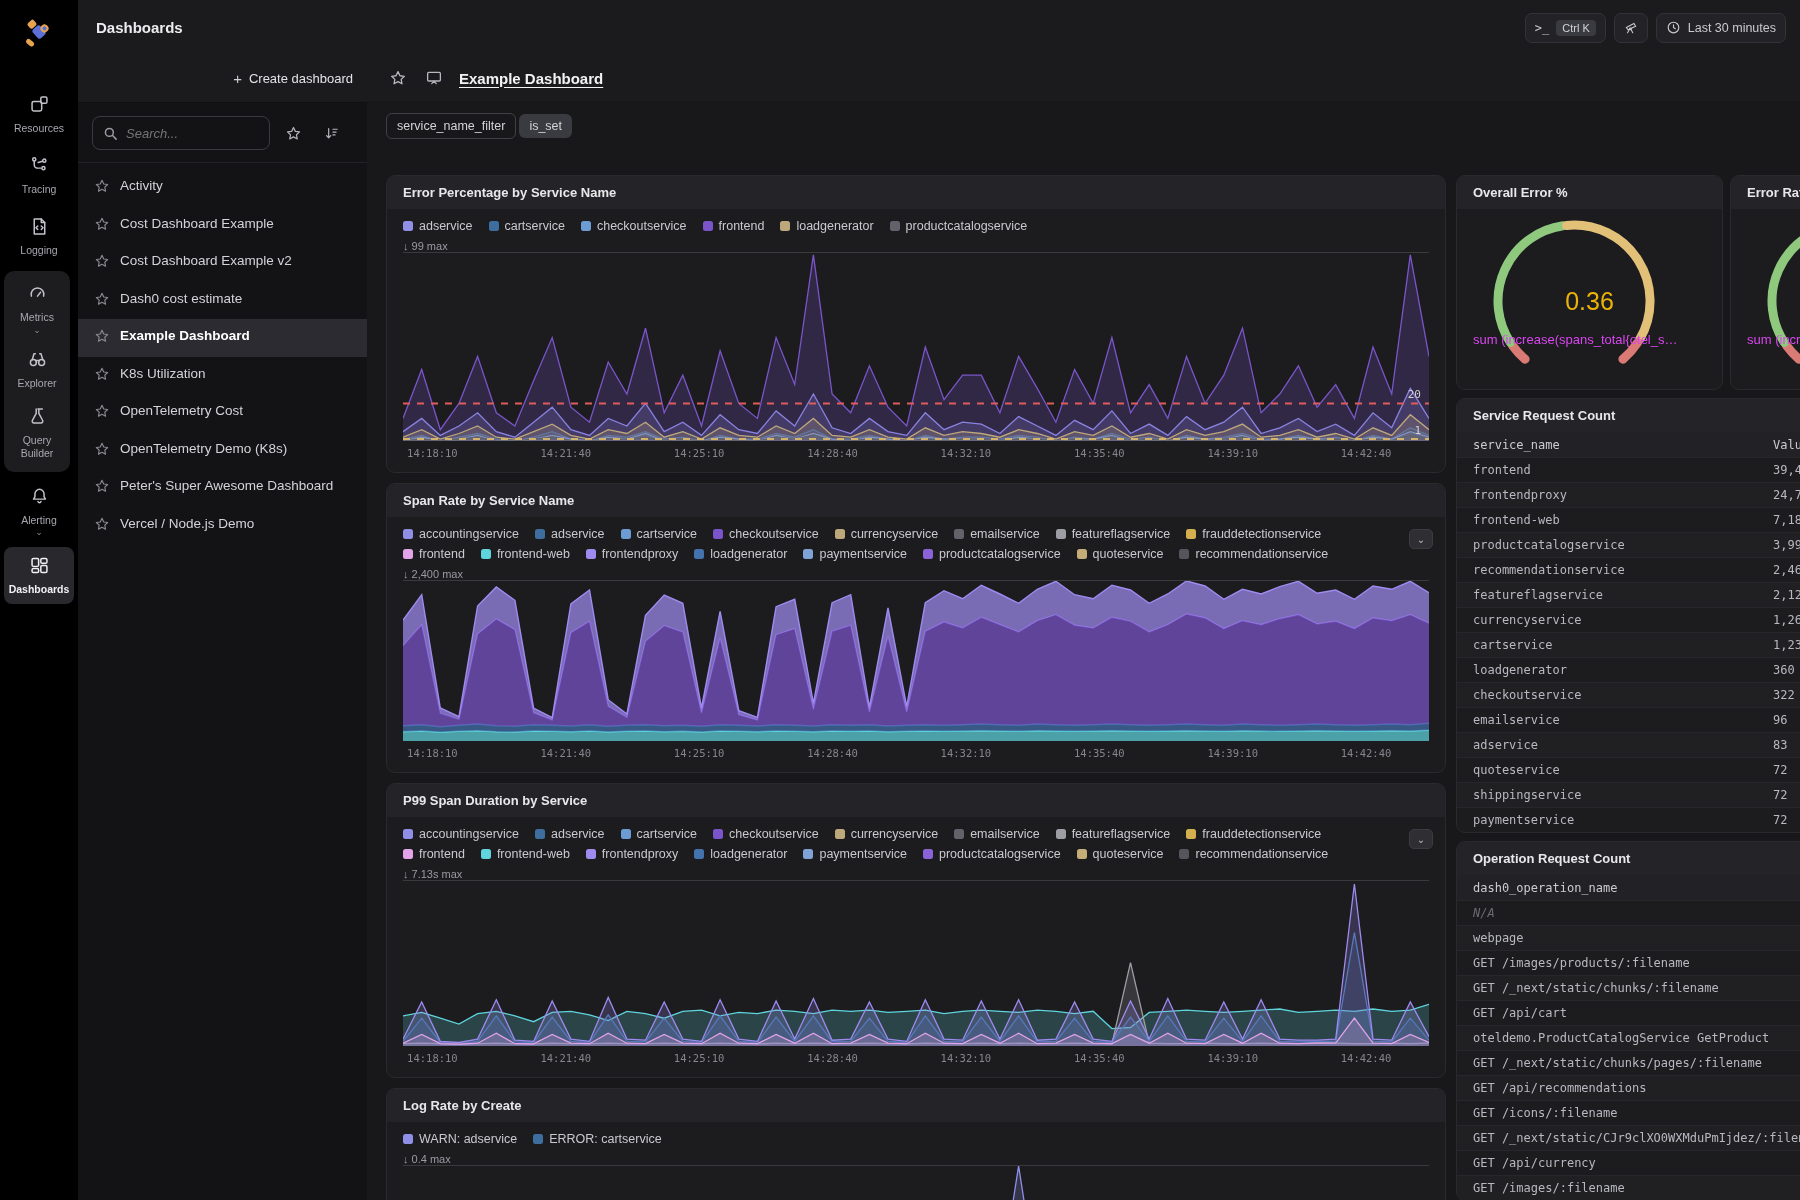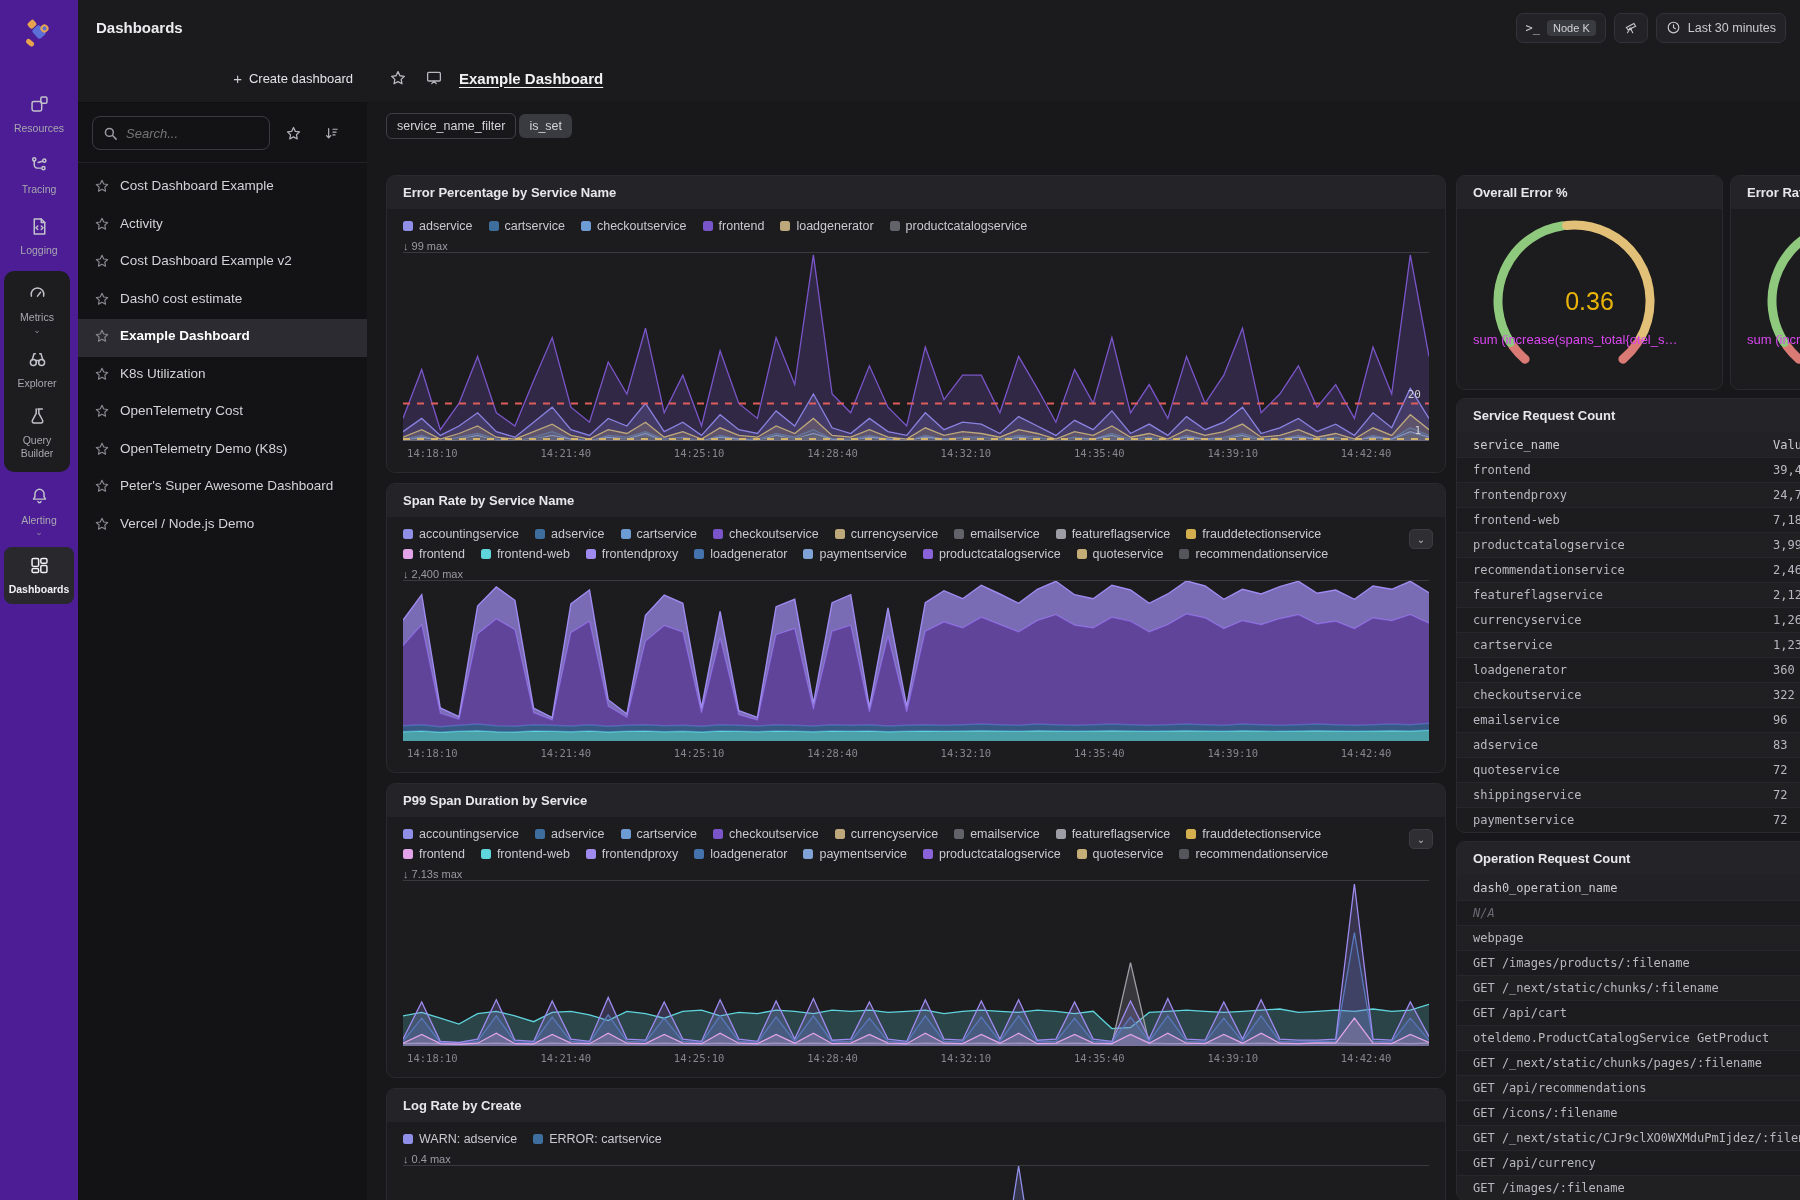--- a/index.html
+++ b/index.html
@@ -1,21 +1,21 @@
 <!DOCTYPE html>
 <html><head>
 <meta charset="utf-8">
 <style>
   * { margin:0; padding:0; box-sizing:border-box; }
   html,body { background:#0e0e10; }
   body { width:1800px; height:1200px; overflow:hidden; font-family:"Liberation Sans",sans-serif; }
   #app { position:relative; width:1800px; height:1200px; background:#161618; overflow:hidden; color:#d6d6da; }
 
   
-  .rail { position:absolute; left:0; top:0; bottom:0; width:78px; background:#4c1d95; z-index:5; display:flex; flex-direction:column; align-items:center; }
+  .rail { position:absolute; left:0; top:0; bottom:0; width:78px; background:#000000; z-index:5; display:flex; flex-direction:column; align-items:center; }
   .rail-logo { margin:12px 0 26px; width:44px; height:44px; border-radius:10px; display:flex; align-items:center; justify-content:center; }
   .rail-item { width:70px; padding:8px 2px; margin:4px 0; display:flex; flex-direction:column; align-items:center; gap:3px; color:#b9b9c1; cursor:pointer; border-radius:8px; }
   .rail-item .lbl { font-size:10.5px; color:#a7a7af; text-align:center; line-height:1.25; }
   .rail-item svg { stroke:#c2c2ca; }
   .rail-group { background:#1d1d20; border-radius:10px; padding:4px 0; margin:6px 0; width:66px; display:flex; flex-direction:column; align-items:center; }
   .rail-group .rail-item { margin:0; width:62px; }
   .rail-item.active { background:#28282d; }
   .rail-item.active .lbl { color:#f1f1f3; font-weight:700; }
   .rail-item.active svg { stroke:#f1f1f3; }
   .rail-chev { font-size:9px; color:#8b8b93; line-height:5px; }
@@ -169,21 +169,21 @@
           <div class="lbl">Dashboards</div>
         </div>
       </nav>
   </aside>
 
   <header class="topbar">
     <div class="topbar-title">Dashboards</div>
     <div class="topbar-right">
       <button class="tb-btn">
         <span class="term-glyph">&gt;_</span>
-        <span class="kbd">Node K</span>
+        <span class="kbd">Ctrl K</span>
       </button>
       <button class="tb-btn" style="width:34px;justify-content:center;">
         <svg width="17" height="17" viewBox="0 0 24 24" fill="none" stroke="#c9c9cf" stroke-width="1.8" stroke-linecap="round">
           <path d="M4 12 L17 5 L20 10 L7 16 Z"></path>
             <path d="M9 16 L6 21 M12 15 L15 21"></path>
             <circle cx="11" cy="14.5" r="1.4"></circle>
         </svg>
       </button>
       <button class="tb-btn">
         <svg width="15" height="15" viewBox="0 0 24 24" fill="none" stroke="#c9c9cf" stroke-width="1.8" stroke-linecap="round">
@@ -220,27 +220,27 @@
           <path d="M8 5 V18 M8 18 L5 15 M8 18 L11 15"></path>
             <path d="M14 6 h6 M14 10 h4.5 M14 14 h3"></path>
         </svg>
       </div>
     </div>
     <div class="dash-list" id="dash-list">
         <div class="dash-item">
           <span><svg width="16" height="16" viewBox="0 0 24 24" fill="none" stroke="#8a8a92" stroke-width="1.7" stroke-linejoin="round">
               <path d="M12 3.5 L14.6 9 L20.5 9.7 L16.2 13.8 L17.3 19.7 L12 16.8 L6.7 19.7 L7.8 13.8 L3.5 9.7 L9.4 9 Z"></path>
             </svg></span>
+          <span>Activity</span>
+        </div>
+        <div class="dash-item">
+          <span><svg width="16" height="16" viewBox="0 0 24 24" fill="none" stroke="#8a8a92" stroke-width="1.7" stroke-linejoin="round">
+              <path d="M12 3.5 L14.6 9 L20.5 9.7 L16.2 13.8 L17.3 19.7 L12 16.8 L6.7 19.7 L7.8 13.8 L3.5 9.7 L9.4 9 Z"></path>
+            </svg></span>
           <span>Cost Dashboard Example</span>
-        </div>
-        <div class="dash-item">
-          <span><svg width="16" height="16" viewBox="0 0 24 24" fill="none" stroke="#8a8a92" stroke-width="1.7" stroke-linejoin="round">
-              <path d="M12 3.5 L14.6 9 L20.5 9.7 L16.2 13.8 L17.3 19.7 L12 16.8 L6.7 19.7 L7.8 13.8 L3.5 9.7 L9.4 9 Z"></path>
-            </svg></span>
-          <span>Activity</span>
         </div>
         <div class="dash-item">
           <span><svg width="16" height="16" viewBox="0 0 24 24" fill="none" stroke="#8a8a92" stroke-width="1.7" stroke-linejoin="round">
               <path d="M12 3.5 L14.6 9 L20.5 9.7 L16.2 13.8 L17.3 19.7 L12 16.8 L6.7 19.7 L7.8 13.8 L3.5 9.7 L9.4 9 Z"></path>
             </svg></span>
           <span>Cost Dashboard Example v2</span>
         </div>
         <div class="dash-item">
           <span><svg width="16" height="16" viewBox="0 0 24 24" fill="none" stroke="#8a8a92" stroke-width="1.7" stroke-linejoin="round">
               <path d="M12 3.5 L14.6 9 L20.5 9.7 L16.2 13.8 L17.3 19.7 L12 16.8 L6.7 19.7 L7.8 13.8 L3.5 9.7 L9.4 9 Z"></path>

